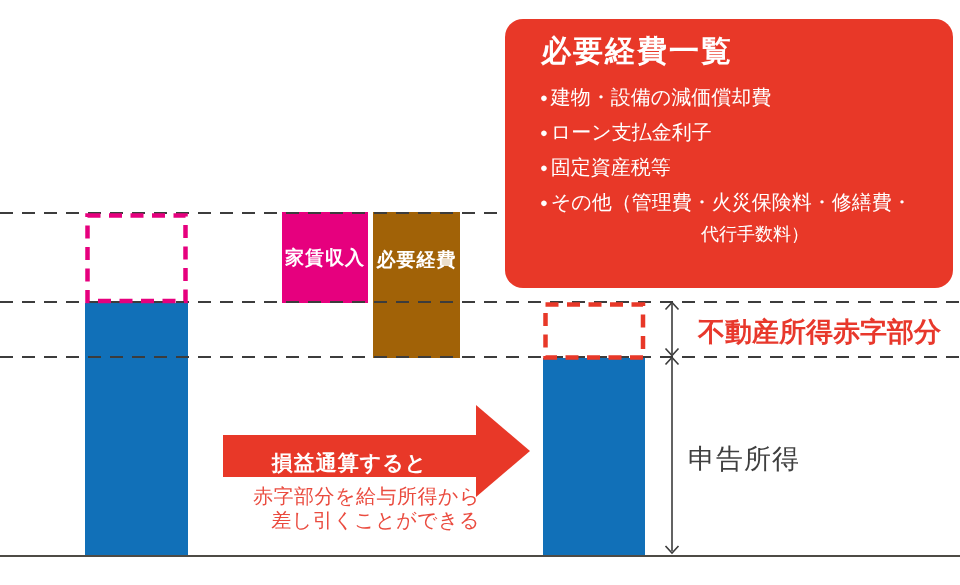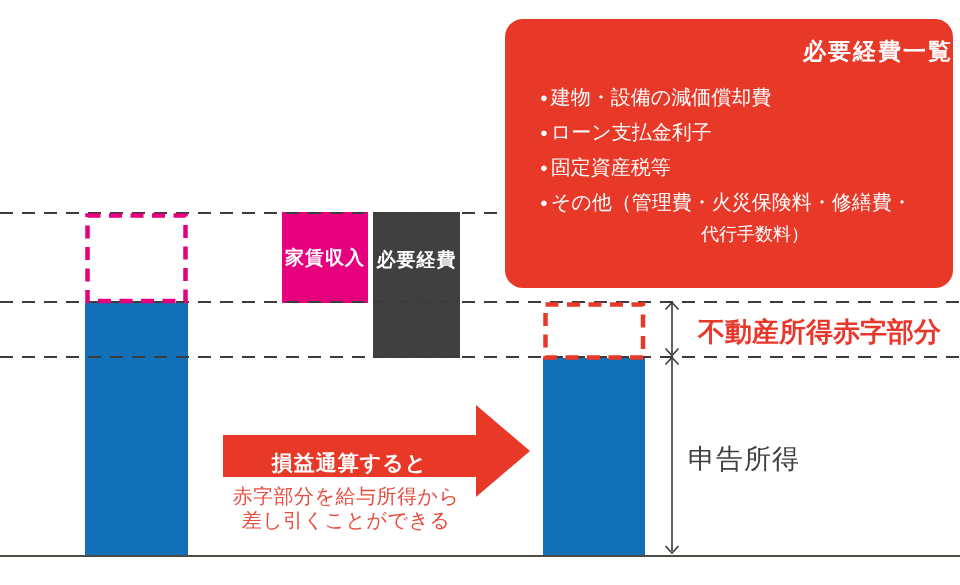--- a/index.html
+++ b/index.html
@@ -40,21 +40,21 @@
   .left-bar  { left: 85px;  top: 303px; width: 103px; height: 253px; }
   .right-bar { left: 543px; top: 358px; width: 102px; height: 198px; }
 
   .rent-box {
     position: absolute; left: 282px; top: 212px; width: 86px; height: 91px;
     background: #e6007e; z-index: 2;
     display: flex; align-items: center; justify-content: center;
   }
   .exp-bar {
     position: absolute; left: 373px; top: 212px; width: 87px; height: 146px;
-    background: #404040; z-index: 2;
+    background: #a16207; z-index: 2;
     text-align: center; padding-top: 35px;
   }
   .box-label {
     color: #ffffff; font-weight: bold; font-size: 19px; letter-spacing: 1px;
     white-space: nowrap;
   }
 
   
   .overlay {
     position: absolute; left: 0; top: 0; width: 960px; height: 585px;
@@ -73,21 +73,21 @@
   }
   .arrow-head {
     position: absolute; left: 476px; top: 405px; width: 0; height: 0; z-index: 6;
     border-left: 54px solid #e83828;
     border-top: 46px solid transparent;
     border-bottom: 46px solid transparent;
   }
 
   .arrow-caption {
     position: absolute; left: 212px; top: 484px; width: 268px; z-index: 6;
-    text-align: center; color: #ea4b3f; font-size: 20px; line-height: 24px;
+    text-align: right; color: #ea4b3f; font-size: 20px; line-height: 24px;
     letter-spacing: 0.5px;
   }
 
   
   .deficit-label {
     position: absolute; left: 698px; top: 314px; z-index: 6;
     color: #e8382c; font-size: 27px; font-weight: bold; white-space: nowrap;
   }
   .declared-label {
     position: absolute; left: 688px; top: 441px; z-index: 6;
@@ -95,23 +95,24 @@
   }
 
   
   .card {
     position: absolute; left: 505px; top: 19px; width: 448px; height: 269px;
     background: #e83828; border-radius: 18px; z-index: 7;
     color: #ffffff;
   }
   .card-title {
     margin-top: 13px;
-    text-align: right;
-    font-size: 23px; font-weight: bold; letter-spacing: 2px;
+    text-align: left;
+    font-size: 30px; font-weight: bold; letter-spacing: 2px;
     line-height: 38px;
+    padding-left: 36px;
   }
   .card-list { margin-top: 10px; padding-left: 35px; }
   .card-row  { line-height: 35px; font-size: 20px; white-space: nowrap; }
   .card-row .dot {
     font-size: 13px; vertical-align: 2px; margin-right: 3px;
   }
   .card-row-cont { line-height: 28px; font-size: 18px; padding-left: 161px; white-space: nowrap; }
 </style>
 </head>
 <body>

